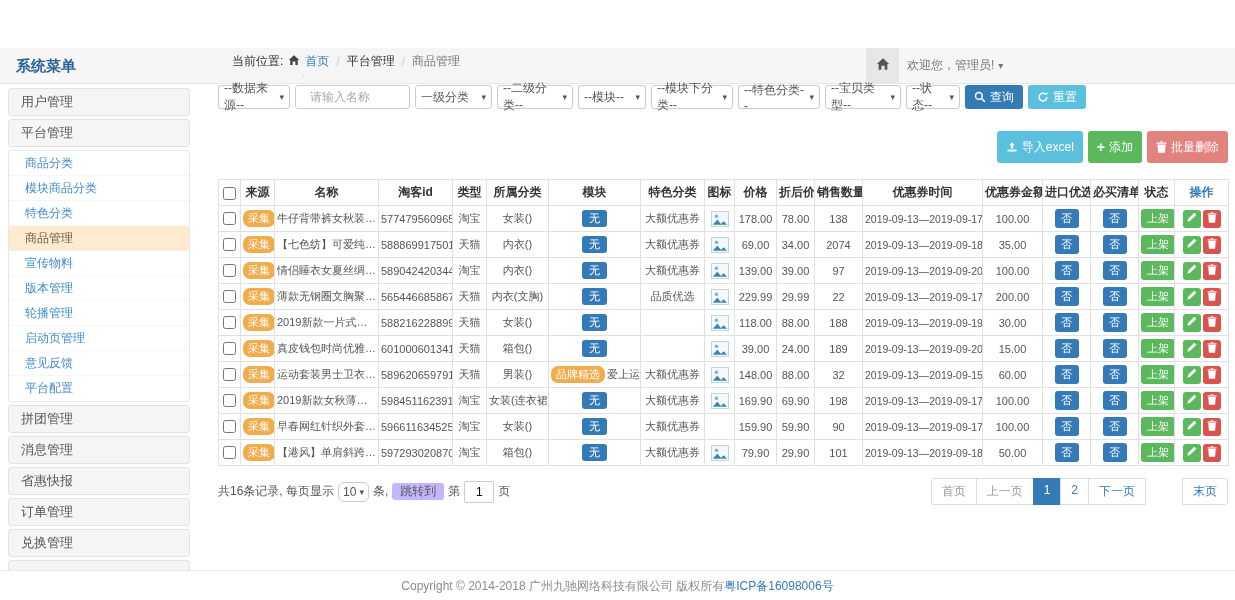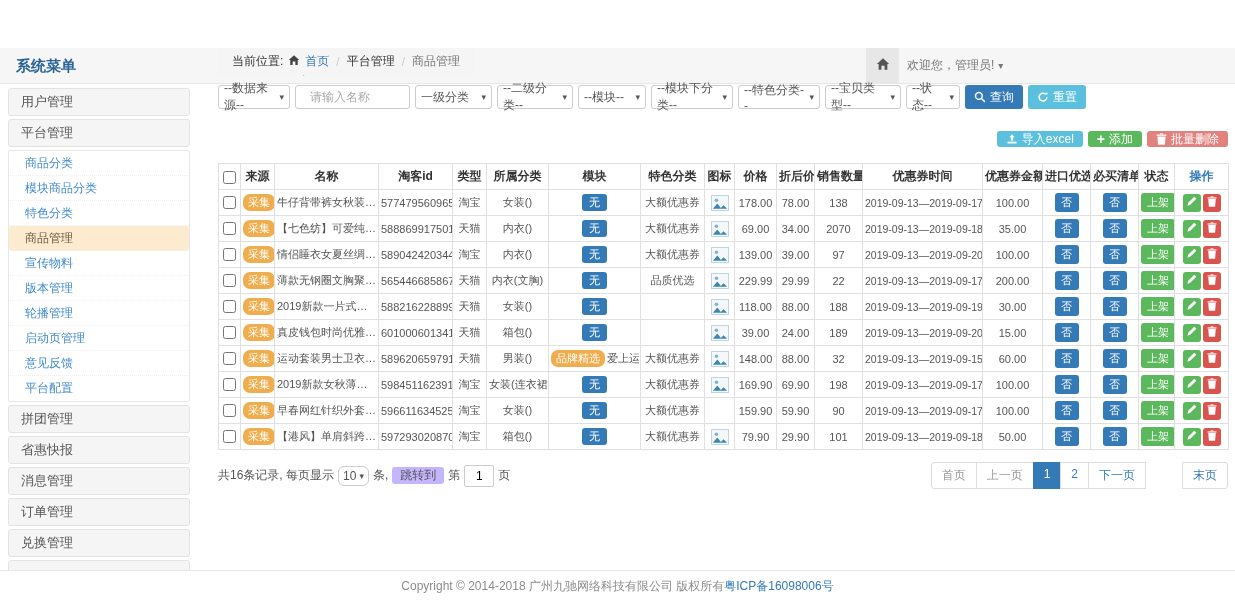--- a/index.html
+++ b/index.html
@@ -35,21 +35,21 @@
   .f-select { height:24px; border:1px solid #ccc; border-radius:3px; background:#fff; display:flex; align-items:center; justify-content:space-between; padding:0 5px; font-size:12px; color:#555; cursor:pointer; }
   .f-caret { font-size:9px; color:#555; margin-left:3px; }
   .f-input { height:24px; border:1px solid #ccc; border-radius:3px; padding:0 14px; font-size:12px; color:#555; font-family:inherit; }
   .f-input::placeholder { color:#aaa; }
 
   .btn { height:24px; border:none; border-radius:3px; color:#fff; font-size:12px; display:inline-flex; align-items:center; gap:4px; padding:0 9px; cursor:pointer; font-family:inherit; }
   .btn.primary { background:#337ab7; }
   .btn.info { background:#5bc0de; }
   .btn.success { background:#5cb85c; }
   .btn.danger-soft { background:#e2827f; }
-  .btn.sm { height:16px; }
+  .btn.sm { height:32px; }
   .bicon { display:inline-flex; align-items:center; }
   .bicon.plus { font-size:14px; font-weight:bold; line-height:1; }
 
   .toolbar { margin-top:22px; display:flex; justify-content:flex-end; gap:5px; }
 
   .tablewrap { margin-top:16px; }
   table { width:100%; border-collapse:collapse; table-layout:fixed; }
   th,td { border:1px solid #e0e0e0; text-align:center; font-size:11px; color:#555; height:26px; padding:1px 2px; overflow:hidden; white-space:nowrap; background:#fff; }
   th { font-size:12px; color:#333; font-weight:bold; height:26px; }
   th.op-head { color:#337ab7; }
@@ -109,22 +109,22 @@
         <div class="sb-item">特色分类</div>
         <div class="sb-item active">商品管理</div>
         <div class="sb-item">宣传物料</div>
         <div class="sb-item">版本管理</div>
         <div class="sb-item">轮播管理</div>
         <div class="sb-item">启动页管理</div>
         <div class="sb-item">意见反馈</div>
         <div class="sb-item">平台配置</div>
       </div>
       <div class="sb-group">拼团管理</div>
+      <div class="sb-group">消息管理</div>
       <div class="sb-group">省惠快报</div>
-      <div class="sb-group">消息管理</div>
       <div class="sb-group">订单管理</div>
       <div class="sb-group">兑换管理</div>
       <div class="sb-group clipped"></div>
     </div>
 </aside>
 
 <main class="main">
 
   <div class="breadcrumb">
     <span>当前位置:</span>
@@ -312,21 +312,21 @@
   <td>大额优惠券</td>
   <td><span class="thumb">
                 <svg width="18" height="16" viewBox="0 0 20 18">
                   <rect x="0.5" y="0.5" width="19" height="17" fill="#f4f8fb" stroke="#b9cfe0"></rect>
                   <circle cx="6" cy="6" r="2" fill="#7fb3d5"></circle>
                   <path d="M2 15.5l5-6 4 5 3-3 4 4z" fill="#3a87ad"></path>
                 </svg>
               </span></td>
   <td>69.00</td>
   <td>34.00</td>
-  <td>2070</td>
+  <td>2074</td>
   <td class="time-cell">2019-09-13—2019-09-18</td>
   <td>35.00</td>
   <td><span class="btn-mini blue">否</span></td>
   <td><span class="btn-mini blue">否</span></td>
   <td><span class="btn-mini green">上架</span></td>
   <td><span class="icon-btn green">
                 <span><svg width="11" height="11" viewBox="0 0 16 16">
                     <path d="M2 14l1.2-4.2 8.8-8.8 3 3-8.8 8.8z" fill="#fff"></path>
                   </svg></span>
               </span><span class="icon-btn red">

